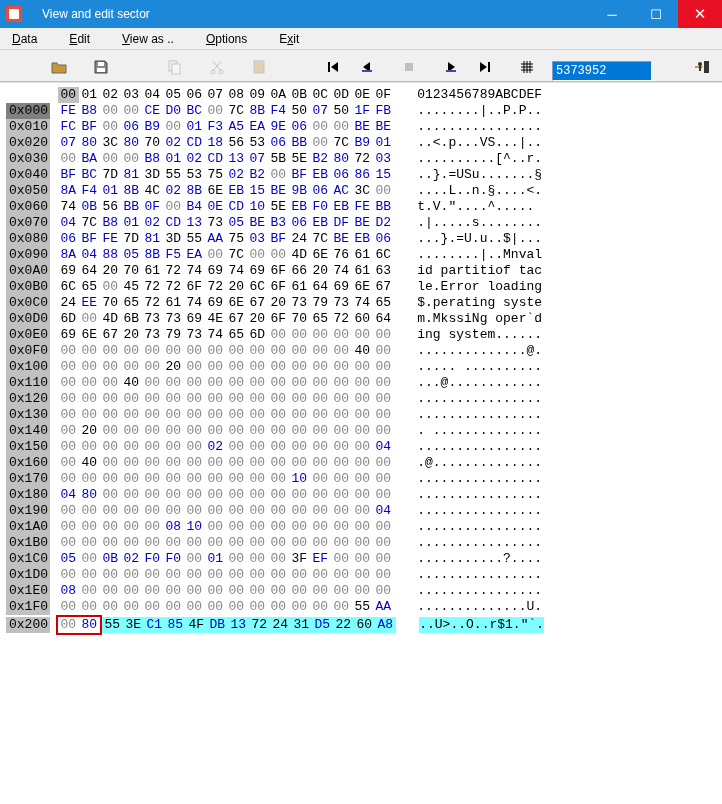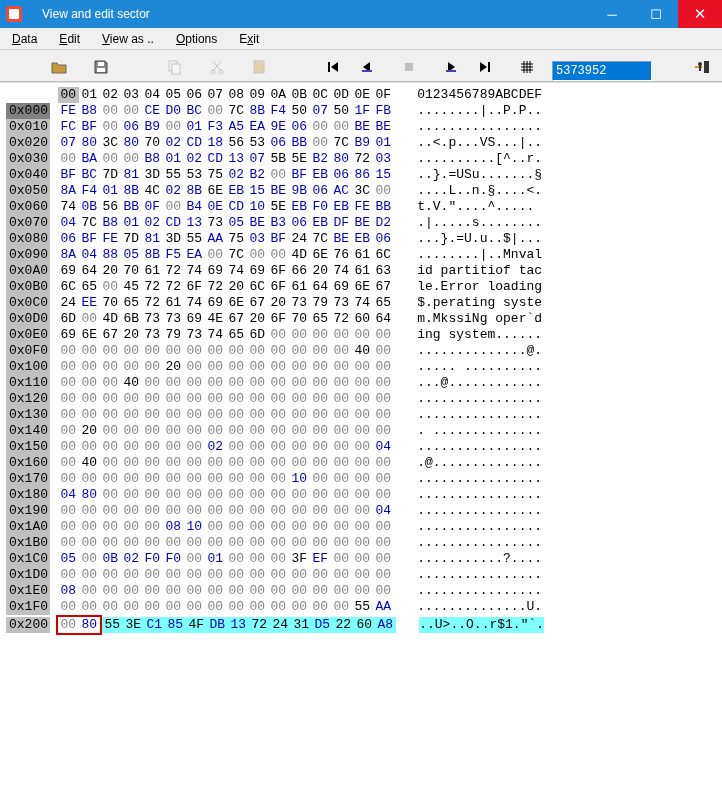--- a/index.html
+++ b/index.html
@@ -3,21 +3,21 @@
 <meta charset="utf-8">
 <style>
 * { margin: 0; padding: 0; box-sizing: border-box; }
 body { font-family: "Segoe UI", Tahoma, sans-serif; font-size: 12px; background: #fff; width: 722px; }
 .titlebar { background: #1e88d8; color: #fff; height: 28px; display: flex; align-items: center; padding-left: 6px; }
 .titlebar .icon { width: 16px; height: 16px; background: #e74c3c; border-radius: 2px; margin-right: 8px; display:inline-block; position:relative; }
 .titlebar .icon::before { content:""; position:absolute; left:3px; top:3px; width:10px; height:10px; background:#fff; border-radius:1px; }
 .titlebar .title { flex: 1; font-size: 12px; margin-left: 12px; }
 .titlebar .ctrl { width: 44px; height: 28px; display: flex; align-items: center; justify-content: center; color: #fff; font-size: 13px; }
 .titlebar .close{ background:#e81123; font-size:15px;}
-.menubar { background: #f0f0f0; height: 22px; display: flex; align-items: center; padding: 0 4px; gap: 6px; border-bottom:1px solid #d0d0d0;text-align:right;}
+.menubar { background: #f0f0f0; height: 22px; display: flex; align-items: center; padding: 0 4px; gap: 16px; border-bottom:1px solid #d0d0d0;text-align:right;}
 .menubar span { padding: 2px 8px; font-size: 12px; cursor:default;}
 .menubar span u{text-decoration:underline;}
 .toolbar { background: #f0f0f0; height: 32px; display: flex; align-items: flex-end; border-bottom:1px solid #c0c0c0; padding:0 2px;}
 .tbtn { width: 30px; height: 28px; display: flex; align-items: center; justify-content: center; margin: 0 2px; color:#444;}
 .tbtn svg{width:16px;height:16px;}
 .sep{width:8px;}
 .bigsep{width:40px;}
 .toolbar input { height: 20px; width: 100px; border: 1px solid #7a9ec9; font-family: 'Courier New', monospace; font-size: 12px; background: #0078d7; color: #fff; padding: 0 3px; border-right-color:#fff; border-bottom-color:#fff;}
 .hexarea { font-family: 'Courier New', monospace; font-size: 13px; line-height: 16px; padding: 4px 12px 20px 6px; white-space: pre; background:#fff; height: 778px; border-top:1px solid #e0e0e0;}
 .hdr { color:#000; }

